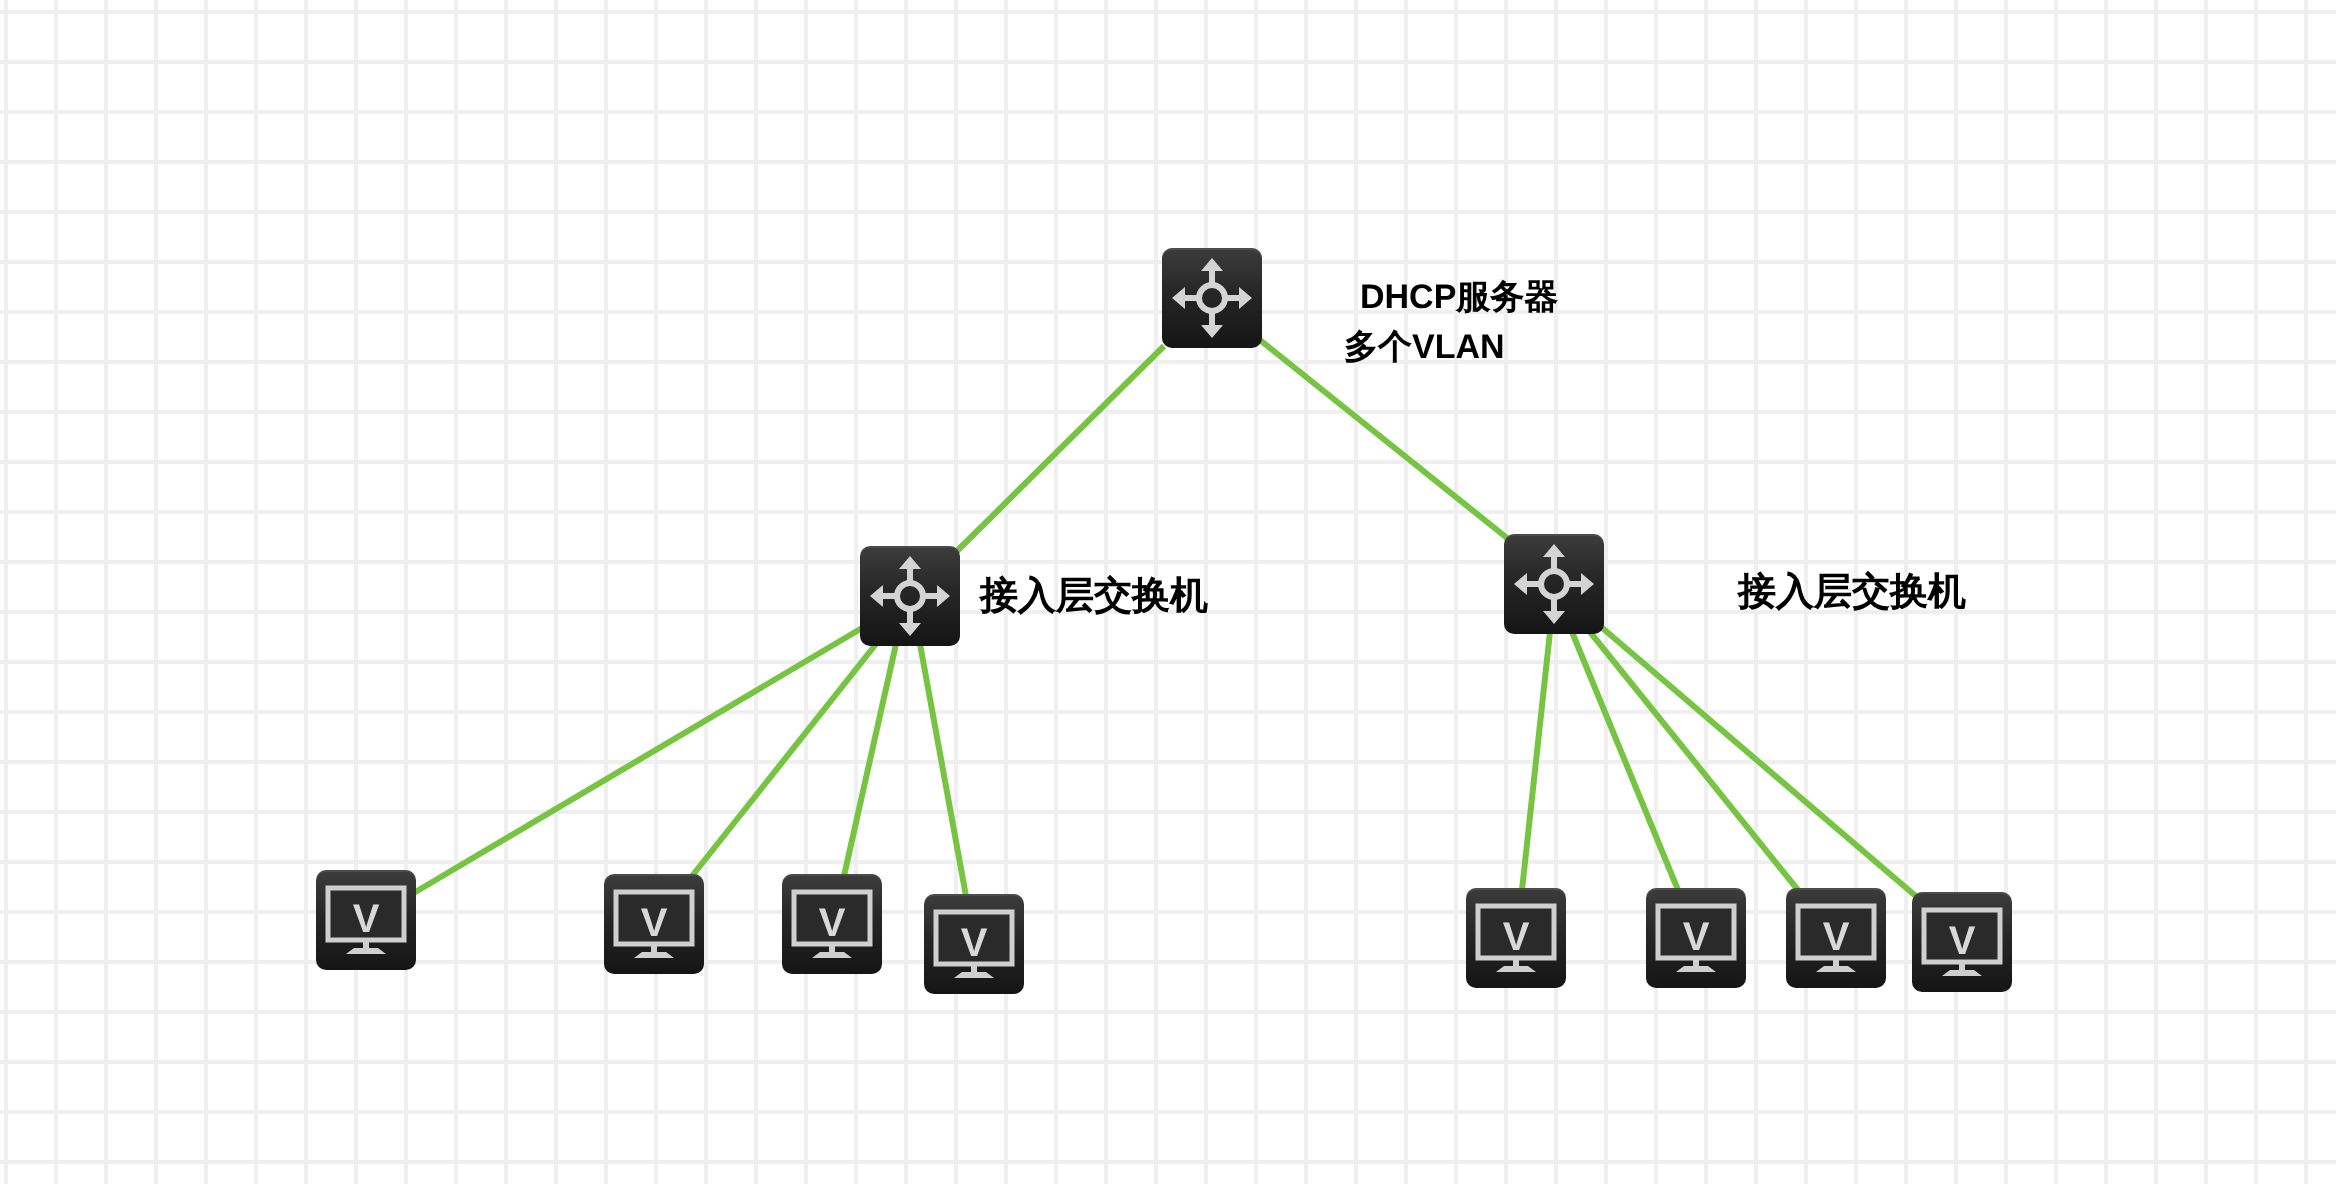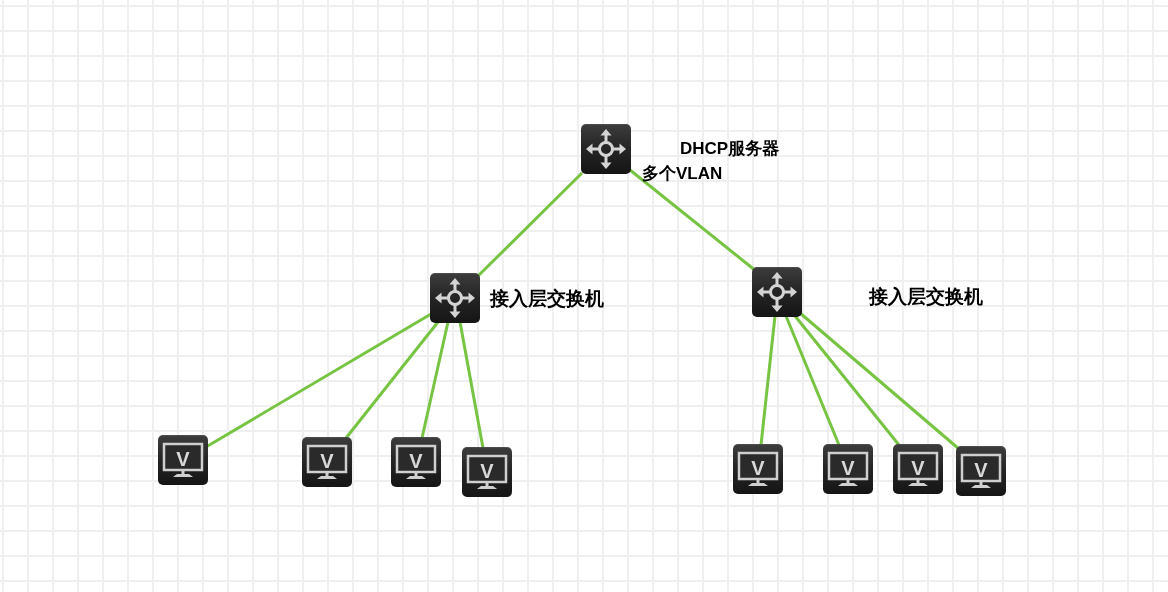--- a/index.html
+++ b/index.html
@@ -86,21 +86,21 @@
     </g>
     <g fill="#d4d4d4">
       <polygon points="25,5 19.5,11.5 30.5,11.5"></polygon>
       <polygon points="25,45 19.5,38.5 30.5,38.5"></polygon>
       <polygon points="5,25 11.5,19.5 11.5,30.5"></polygon>
       <polygon points="45,25 38.5,19.5 38.5,30.5"></polygon>
     </g>
   </svg>
 </div>
 <div class="label bold" style="left:680px; top:136px;">DHCP服务器</div>
-<div class="label bold" style="left:642px; top:161px;">多个VLAN</div>
+<div class="label bold" style="left:672px; top:161px;">多个VLAN</div>
 
 <div class="node" style="left:430px; top:273px;">
   <svg viewBox="0 0 50 50">
     <g fill="none" stroke="#d4d4d4" stroke-width="3">
       <circle cx="25" cy="25" r="6.5"></circle>
       <line x1="25" y1="18.5" x2="25" y2="9"></line>
       <line x1="25" y1="31.5" x2="25" y2="41"></line>
       <line x1="18.5" y1="25" x2="9" y2="25"></line>
       <line x1="31.5" y1="25" x2="41" y2="25"></line>
     </g>

